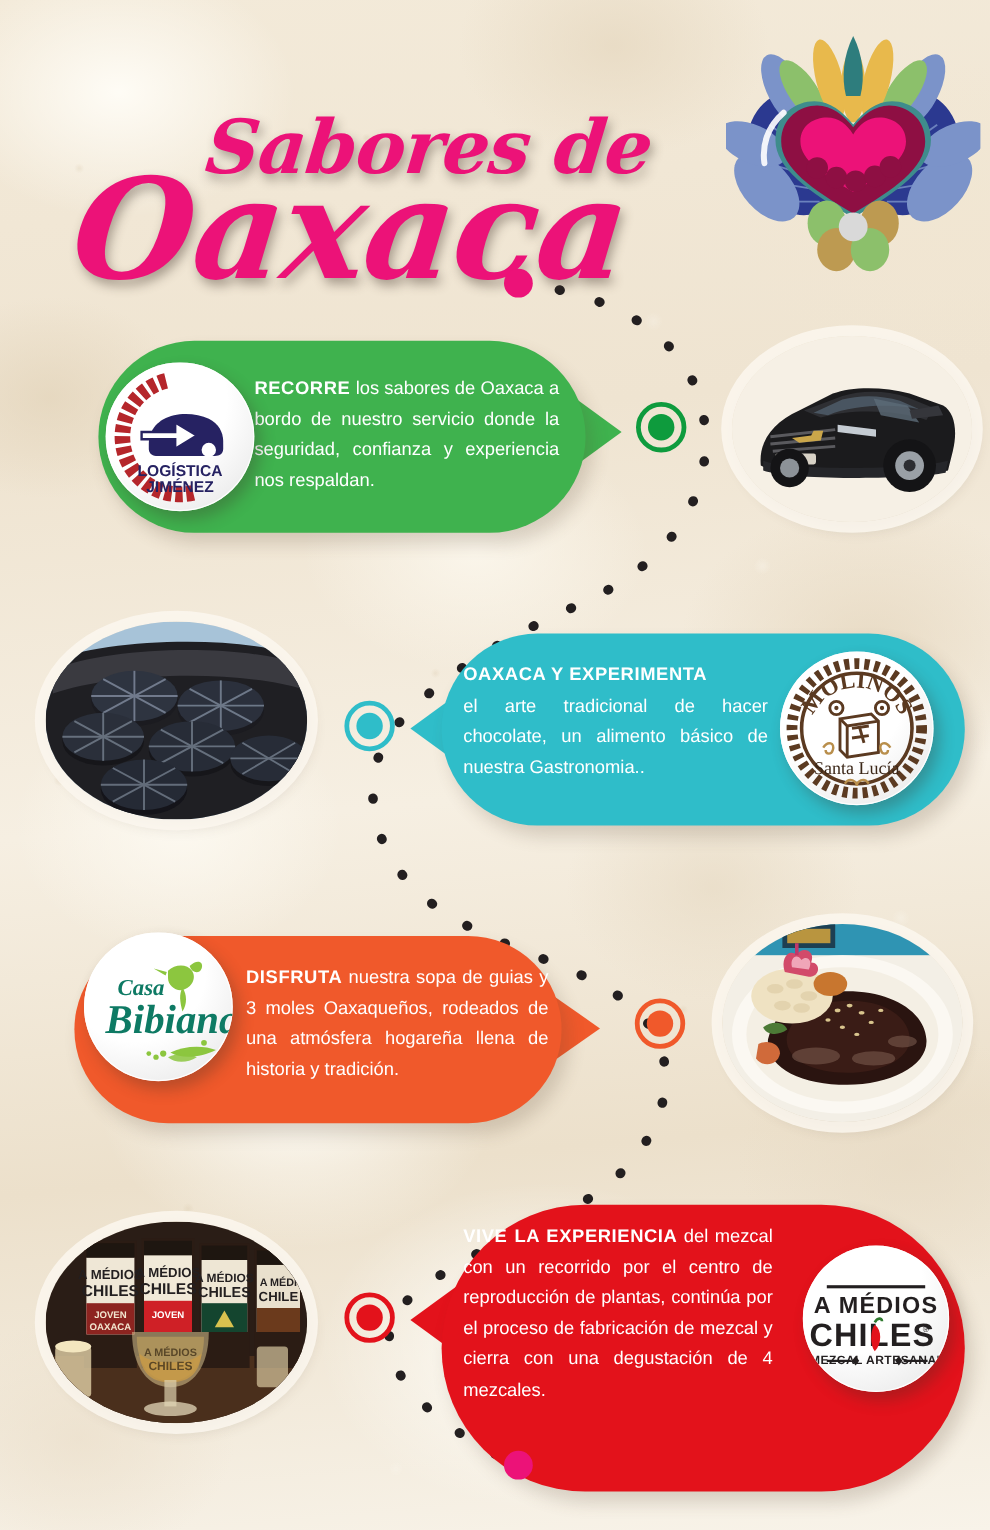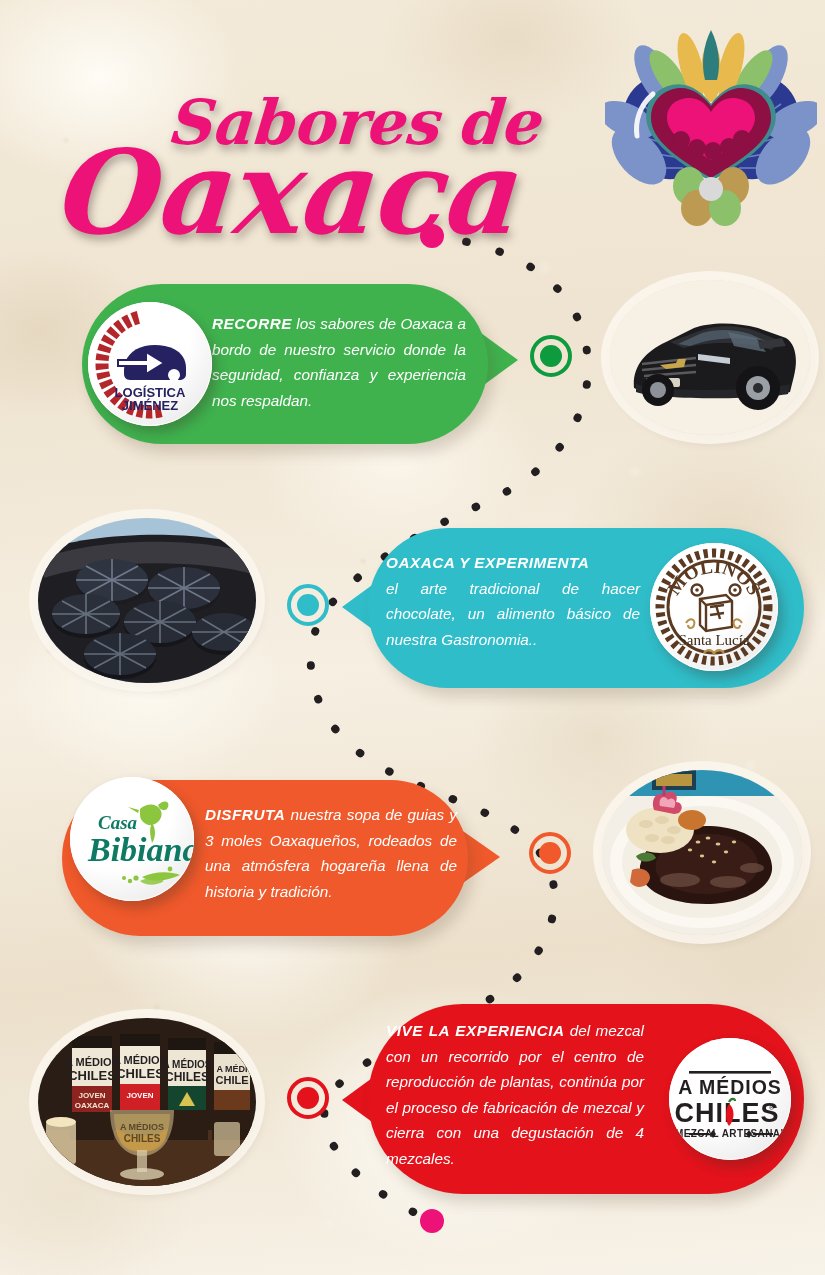--- a/index.html
+++ b/index.html
@@ -56,21 +56,20 @@
     letter-spacing:-1px;
     white-space:nowrap;
   }
   #t1{position:absolute;left:172px;top:58px;font-size:62px;transform:skewX(-6deg);}
   #t2{position:absolute;left:62px;top:96px;font-size:116px;transform:skewX(-6deg);}
 
   
   .card{position:absolute;z-index:6;
     border-radius:999px;
     box-shadow:6px 9px 14px rgba(90,70,50,.20);
-    font-style:italic;
   }
   .card .txt{position:absolute;color:#ffffff;font-size:15.3px;line-height:25.5px;
     text-align:justify;text-justify:inter-word;}
   .card .txt .head{font-weight:bold;letter-spacing:.5px;}
 
   
   .badge{position:absolute;border-radius:50%;z-index:8;
     background:radial-gradient(circle at 34% 26%, #ffffff 0%, #ffffff 48%, #f2f2f2 72%, #e2e2e2 100%);
     box-shadow:5px 7px 12px rgba(60,45,35,.30), inset 0 0 0 1px rgba(255,255,255,.9);
     overflow:hidden;
@@ -454,21 +453,21 @@
 </div>
 
 <div class="marker" style="left:529px;top:832px;width:42px;height:42px;">
   <i style="inset:0;border:4px solid #F0592B;"></i>
   <i style="left:10px;top:10px;width:22px;height:22px;background:#F0592B;"></i>
 </div>
 
 <svg class="layer" style="left:332px;top:1065px;width:60px;height:70px;z-index:5;">
   <path d="M58 0 L10 35 L58 70 Z" fill="#E3121B"></path>
 </svg>
-<div class="card" style="left:368px;top:1004px;width:436px;height:190px;background:#E3121B;">
+<div class="card" style="left:368px;top:1004px;width:436px;height:239px;background:#E3121B;">
   <div class="txt" style="left:18px;top:14px;width:258px;">
     <span class="head">VIVE LA EXPERIENCIA</span><span> del mezcal con un recorrido por el centro de reproducción de plantas, continúa por el proceso de fabricación de mezcal y cierra con una degustación de 4 mezcales.</span>
   </div>
 </div>
 <div class="badge" style="left:669px;top:1038px;width:122px;height:122px;">
   <svg class="badge-inner" viewBox="0 0 122 122">
     <rect x="20" y="33" width="82" height="2.6" fill="#231F20"></rect>
     <text x="61" y="56" text-anchor="middle" fill="#231F20" font-family="Liberation Sans, sans-serif" font-size="19.5" font-weight="bold" letter-spacing="1">A MÉDIOS</text>
     <text x="58" y="84" text-anchor="middle" fill="#231F20" font-family="Liberation Sans, sans-serif" font-size="27" font-weight="bold" letter-spacing="1">CHILES</text>
 

